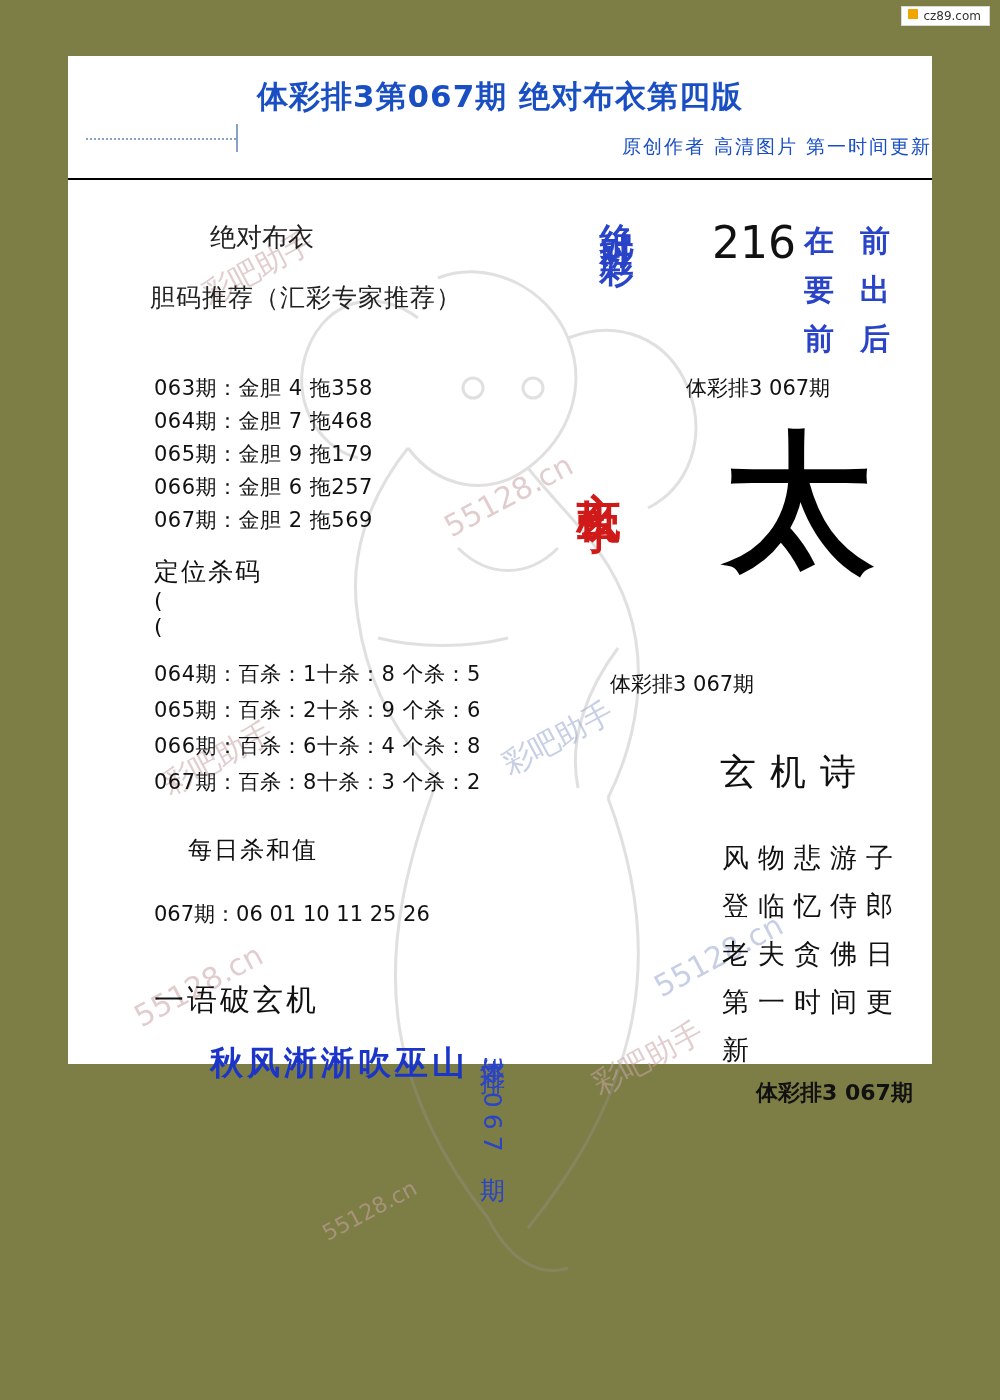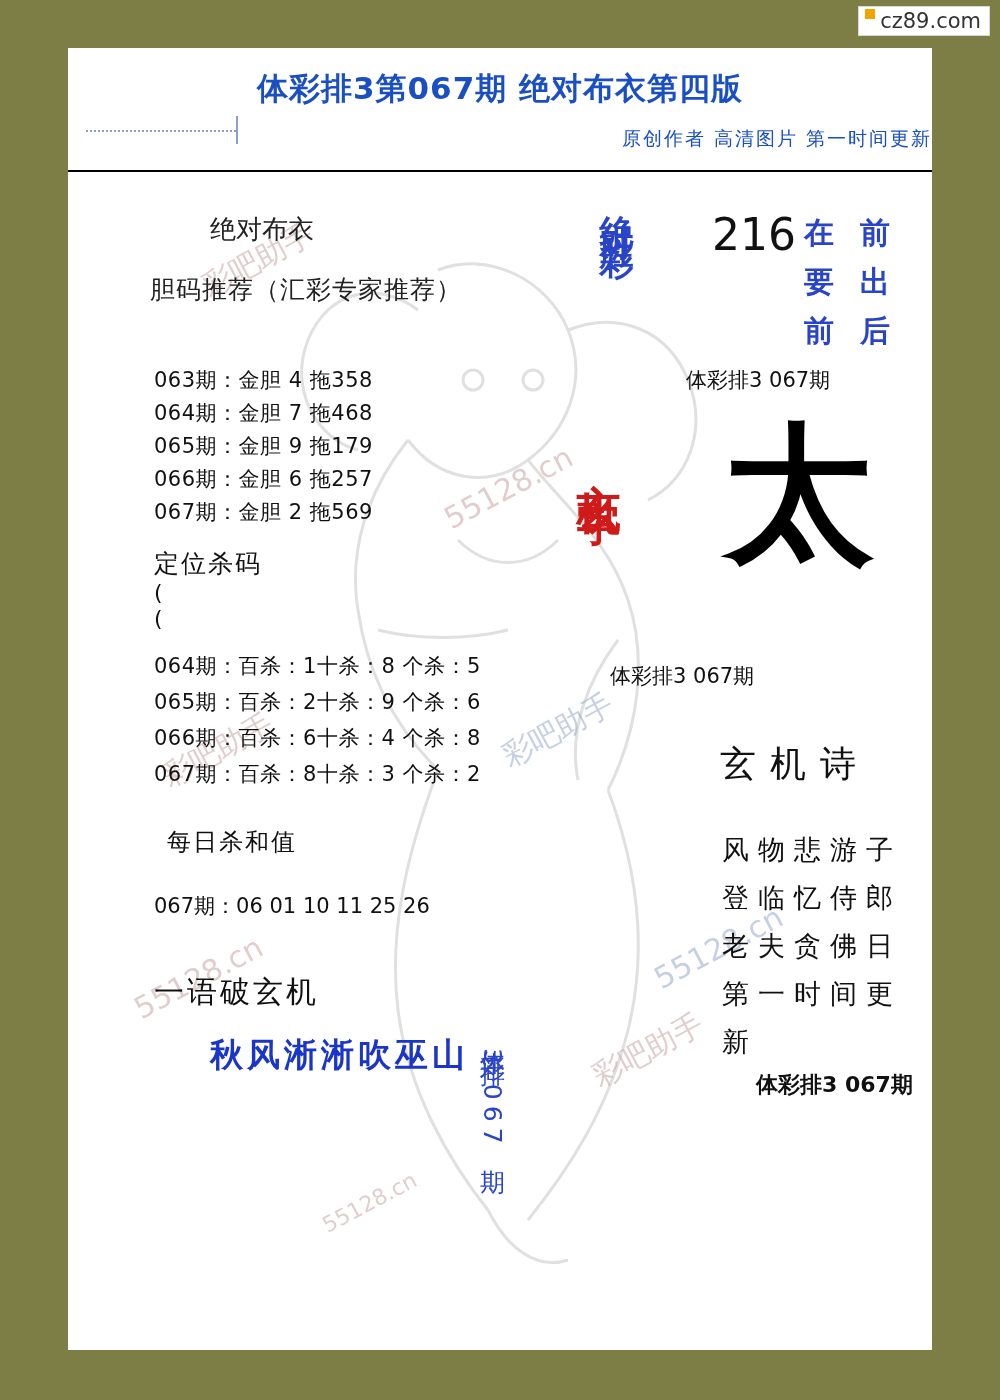--- a/index.html
+++ b/index.html
@@ -5,28 +5,28 @@
   html,body{margin:0;padding:0;}
   body{
     width:1000px;height:1400px;
     background:#7d7d46;
     font-family:"DejaVu Sans","Liberation Sans",sans-serif;
     position:relative;overflow:hidden;
   }
   .watermark-badge{
     position:absolute;top:6px;right:10px;
     background:#ffffff;border:1px solid #d8d8d8;
-    padding:2px 8px 2px 6px;font-size:21px;color:#333;
+    padding:2px 8px 2px 6px;font-size:12px;color:#333;
     display:flex;gap:5px;
   }
   .watermark-badge .sq{
     width:10px;height:10px;background:#f0a500;display:inline-block;
   }
   .page{
-    position:absolute;left:68px;top:48px;width:864px;height:1302px;
+    position:absolute;left:68px;top:56px;width:864px;height:1008px;
     background:#ffffff;
   }
   
   .header{
     position:relative;height:122px;border-bottom:2px solid #000;
   }
   .title{
     position:absolute;left:0;right:0;top:20px;text-align:center;
     font-size:31px;color:#1a4fc4;letter-spacing:1px;font-weight:bold;
     font-family:"DejaVu Sans","Liberation Sans",sans-serif;
@@ -60,21 +60,21 @@
   .col-left{position:absolute;left:24px;top:0;width:430px;}
   .brand{font-size:26px;color:#222;margin:42px 0 7px 118px;}
   .dan-title{font-size:25px;color:#222;margin:26px 0 12px 58px;letter-spacing:1px;}
   .lines{margin:58px 0 0 62px;}
   .line{font-size:21px;color:#111;line-height:33px;letter-spacing:.5px;}
   .sec-title{font-size:25px;color:#111;margin:18px 0 0 62px;letter-spacing:2px;}
   .paren{font-size:22px;color:#111;margin-left:62px;line-height:26px;}
   .kill-lines{margin:16px 0 0 62px;}
   .kill-lines .line{line-height:36px;}
   .blk{margin-top:34px;}
-  .blk .h{font-size:24px;color:#111;margin-left:75px;letter-spacing:2px;}
+  .blk .h{font-size:24px;color:#111;margin-left:96px;letter-spacing:2px;}
   .blk .v{font-size:21px;color:#111;margin:34px 0 0 62px;}
   .final{margin:52px 0 0 62px;font-size:30px;color:#111;letter-spacing:3px;}
   .final2{margin:20px 0 0 118px;font-size:33px;color:#1b35c8;letter-spacing:4px;font-weight:bold;}
   
   .vcol{
     position:absolute;left:502px;top:18px;width:70px;text-align:center;
     writing-mode:vertical-rl;
   }
   .vcol .blue{
     font-size:34px;color:#2a44c8;font-weight:bold;letter-spacing:10px;

